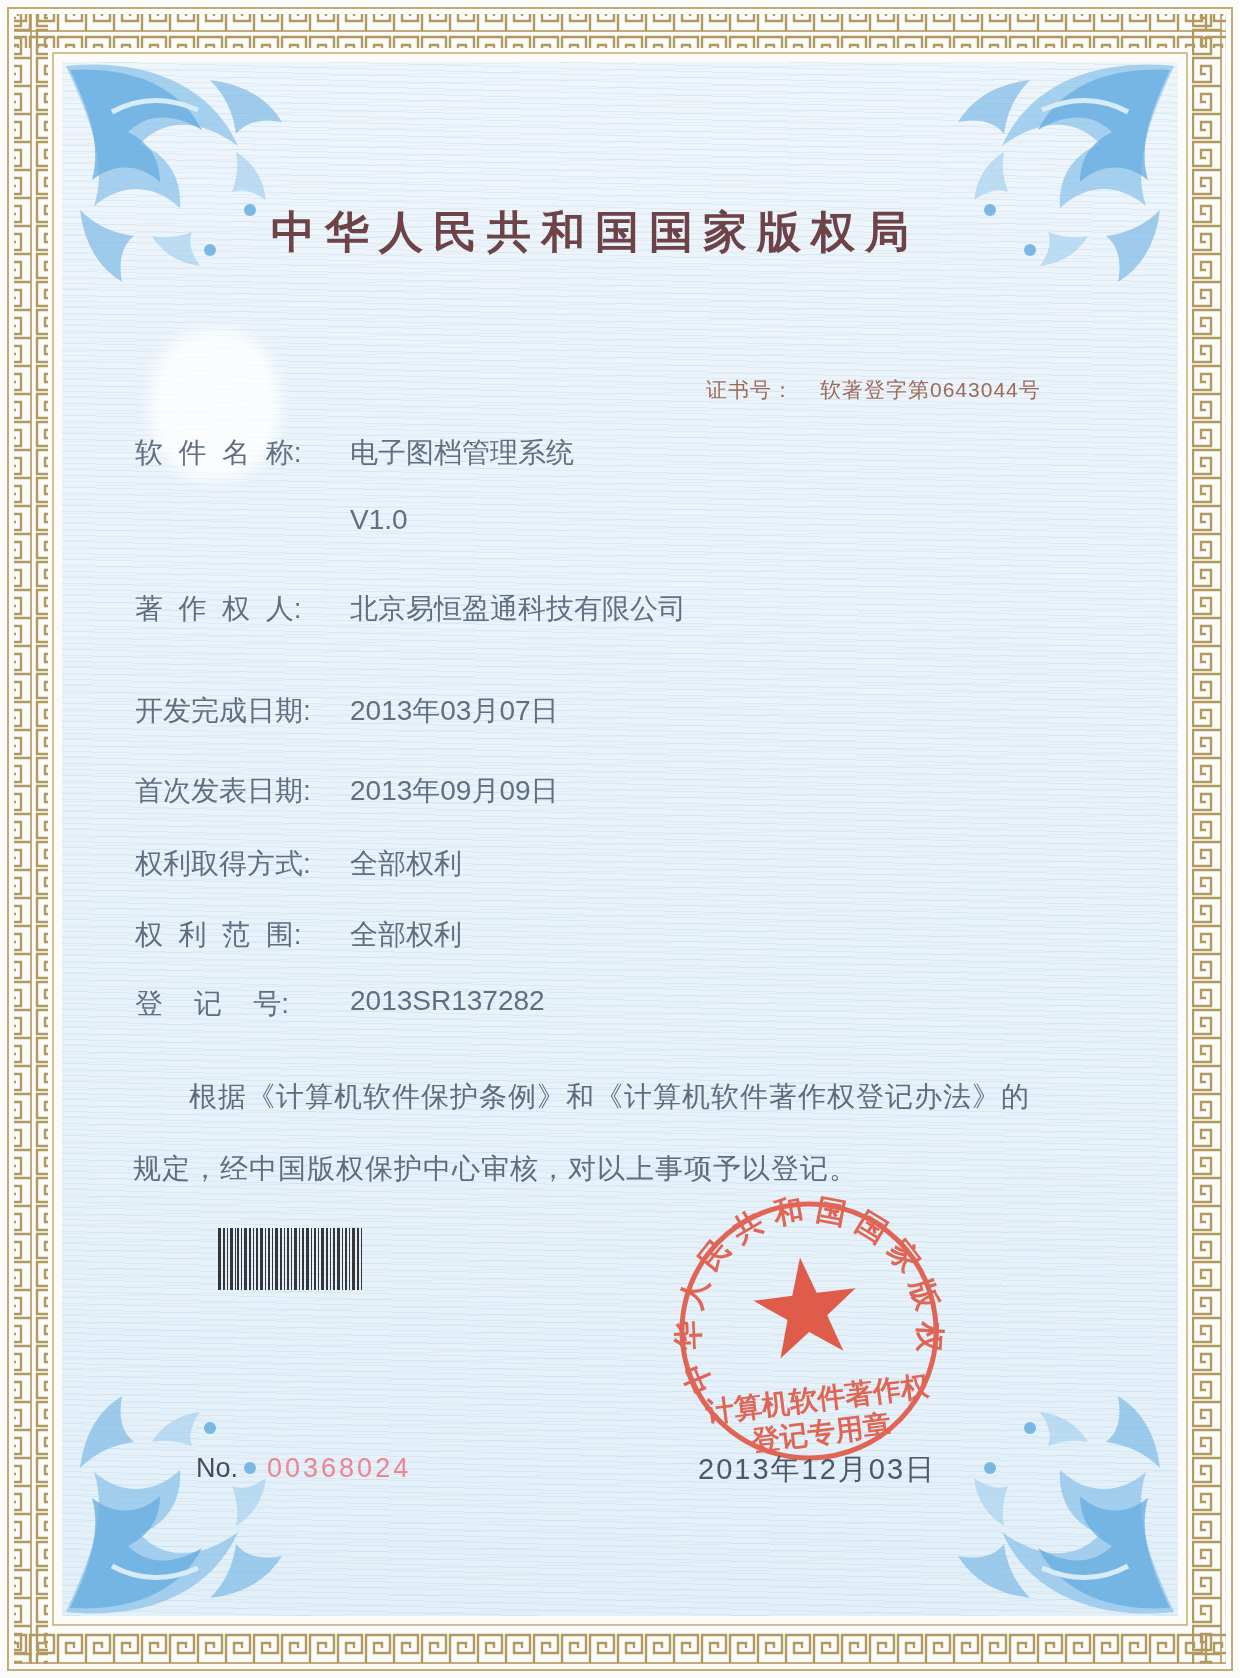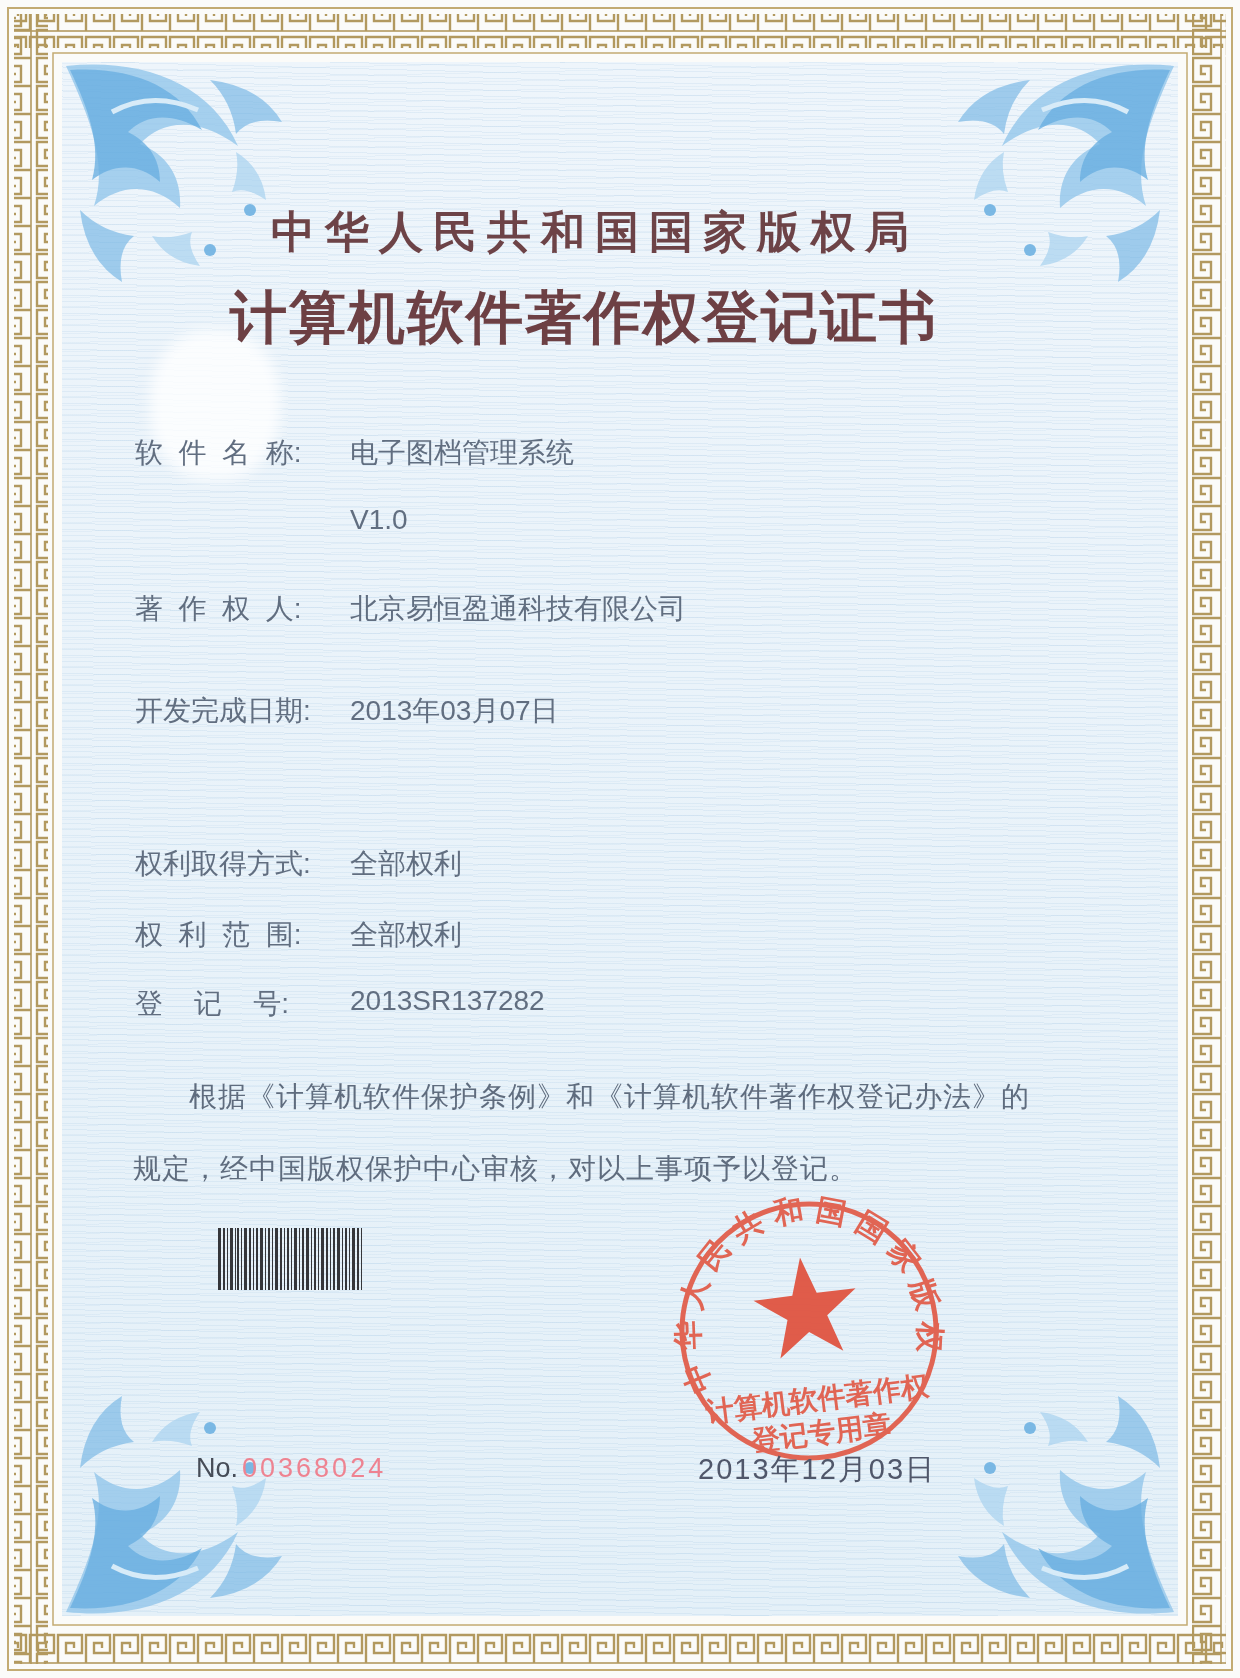--- a/index.html
+++ b/index.html
@@ -45,21 +45,21 @@
   .val2 { position:absolute; left:288px; font-size:28px; color:#616e80;margin-top:32px; }
   .statement {
     position:absolute; left:71px; width:930px;
     font-size:28px; color:#5f6c7e; letter-spacing:1px;
   }
   .s1 { top:1016px; text-indent:2em; }
   .s2 { top:1088px; }
   .barcode { position:absolute; left:156px; top:1166px; }
   .stamp { position:absolute; left:606px; top:1128px; width:282px; height:282px; }
   .serial { position:absolute; left:134px; top:1391px; font-size:27px; color:#464c57; }
-  .serial .num { color:#ee8391; letter-spacing:3px; margin-left:4px; }
+  .serial .num { color:#ee8391; letter-spacing:3px; margin-left:29px; }
   .issue-date { position:absolute; left:636px; top:1388px; font-size:29px;
     color:#50576a; letter-spacing:2px; }
 </style>
 </head>
 <body>
 
 <div class="page">
 
   <svg class="border-svg" width="1240" height="1678" viewBox="0 0 1240 1678">
     <defs>
@@ -103,39 +103,45 @@
         <use href="#cornerOrn"></use>
       </svg>
     <svg class="corner br" viewBox="0 0 235 235">
         <use href="#cornerOrn"></use>
       </svg>
 
     <div class="smudge"></div>
 
     <div class="title1">中华人民共和国国家版权局</div>
 
-    <div class="title2">计算机软件著作权登记证书</div>
-
+
+    <div class="certno">
+      <span>证书号：</span><span class="val">软著登字第0643044号</span>
+    </div>
 
     <div class="field" style="top:372px;">
       <span class="lbl">软  件  名  称:</span>
       <span class="val">电子图档管理系统</span>
     </div>
     <div class="val2" style="top:410px;">V1.0</div>
 
     <div class="field" style="top:492px;margin-top:36px;">
       <span class="lbl">著  作  权  人:</span>
       <span class="val">北京易恒盈通科技有限公司</span>
     </div>
 
     <div class="field" style="top:630px;">
       <span class="lbl">开发完成日期:</span>
       <span class="val">2013年03月07日</span>
     </div>
 
+    <div class="field" style="top:710px;">
+      <span class="lbl">首次发表日期:</span>
+      <span class="val">2013年09月09日</span>
+    </div>
 
     <div class="field" style="top:783px;">
       <span class="lbl">权利取得方式:</span>
       <span class="val">全部权利</span>
     </div>
 
     <div class="field" style="top:854px;">
       <span class="lbl">权  利  范  围:</span>
       <span class="val">全部权利</span>
     </div>

